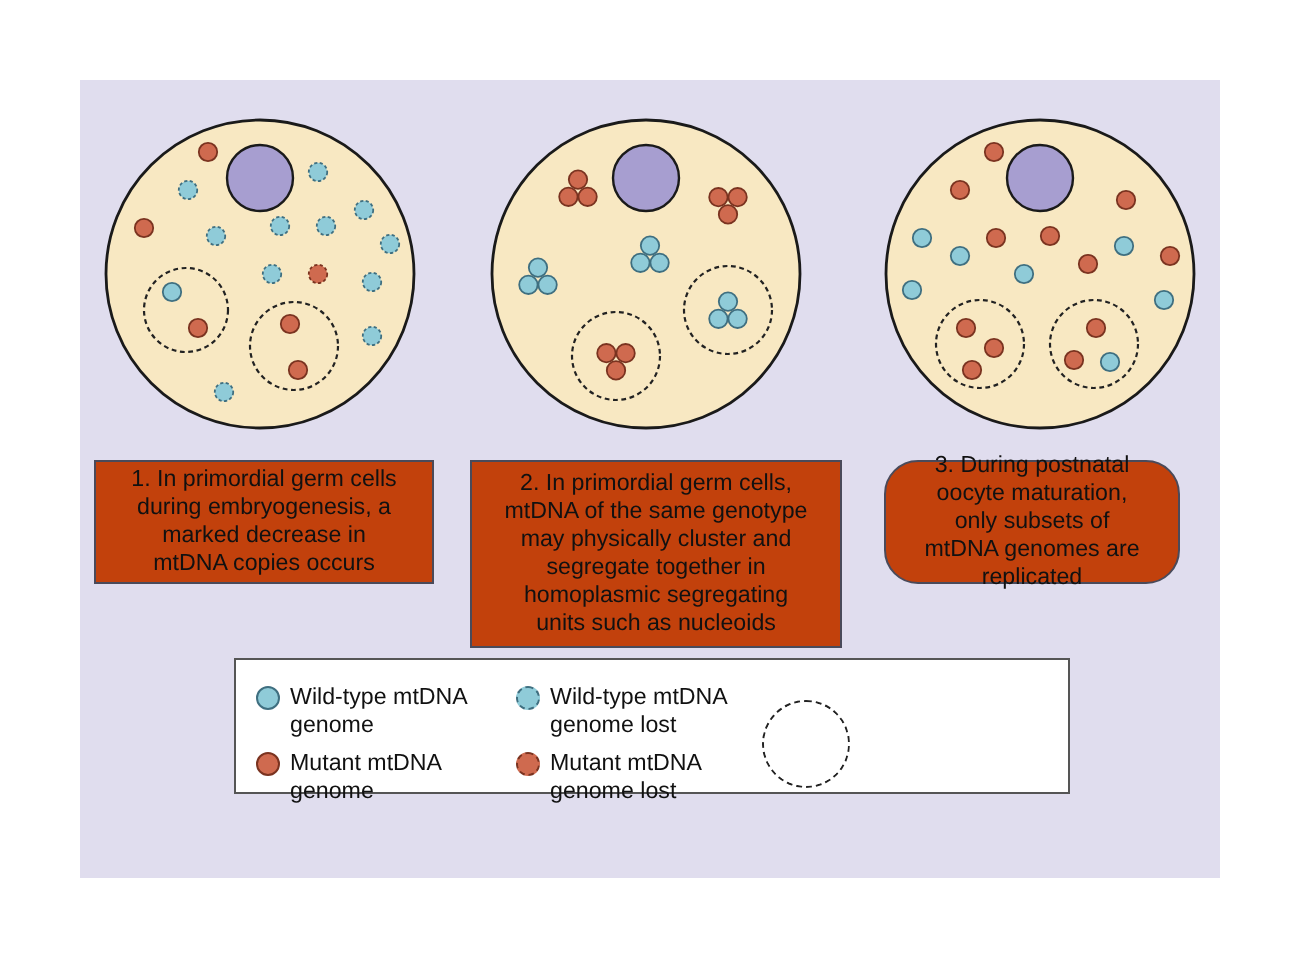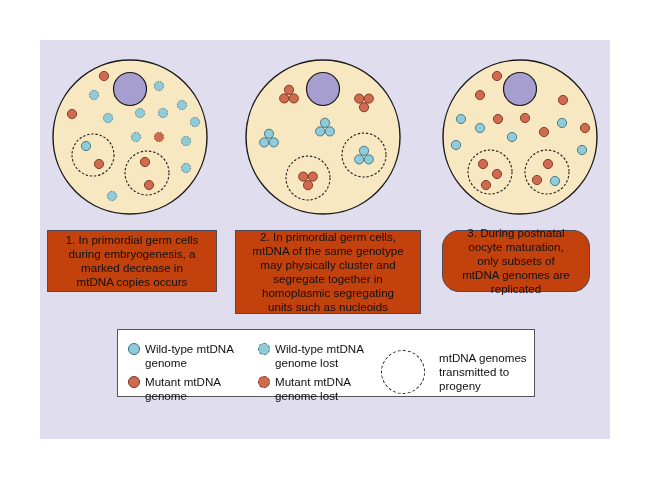--- a/index.html
+++ b/index.html
@@ -3,21 +3,21 @@
 <meta charset="utf-8">
 <style>
   html, body { margin:0; padding:0; background:#ffffff; }
   body { width:650px; height:480px; position:relative; overflow:hidden; font-family:"Liberation Sans", sans-serif; }
   #panel { position:absolute; left:40px; top:40px; width:570px; height:399px; background:#e0ddee; }
   svg#art { position:absolute; left:0; top:0; width:650px; height:480px; }
   .step-box { position:absolute; background:#c2410c; border:1.5px solid #4a4a5a; box-sizing:border-box;
     display:flex; align-items:center; justify-content:center; text-align:center;
     font-size:11.6px; line-height:14px; color:#111; padding:2px 16px; }
   #box1 { left:47px; top:230px; width:170px; height:62px; }
-  #box2 { left:235px; top:230px; width:186px; height:84px; }
+  #box2 { left:235px; top:230px; width:186px; height:94px; }
   #box3 { left:442px; top:230px; width:148px; height:62px;border-radius:17px; }
   #legend { position:absolute; left:117px; top:329px; width:418px; height:68px; background:#ffffff; border:1.5px solid #555; box-sizing:border-box; }
   .leg-item { position:absolute; display:flex; align-items:flex-start; font-size:11.6px; line-height:14px; color:#111; }
   .leg-text { white-space:pre-line; }
   .dot { width:12px; height:12px; border-radius:50%; box-sizing:border-box; margin-right:5px; margin-top:1px; flex:none; }
   .dot.wt { background:#8fcbd8; border:1px solid #3f6f80; }
   .dot.mut { background:#cf6a4f; border:1px solid #7a3320; }
   .dot.wt-lost { background:#8fcbd8; border:1px dashed #3f6f80; }
   .dot.mut-lost { background:#cf6a4f; border:1px dashed #7a3320; }
   .ring { width:44px; height:44px; border-radius:50%; border:1.3px dashed #222; box-sizing:border-box; margin-right:14px; flex:none; }
@@ -117,17 +117,14 @@
     <span class="leg-text">Wild-type mtDNA
 genome lost</span>
   </div>
   <div class="leg-item" style="left:140px; top:45px;">
     <span class="dot mut-lost"></span>
     <span class="leg-text">Mutant mtDNA
 genome lost</span>
   </div>
   <div class="leg-item" style="left:263px; top:20px; align-items:center;">
     <span class="ring"></span>
-    <span class="leg-text">mtDNA genomes
-transmitted to
-progeny</span>
   </div>
 </div>
 
 </body></html>

